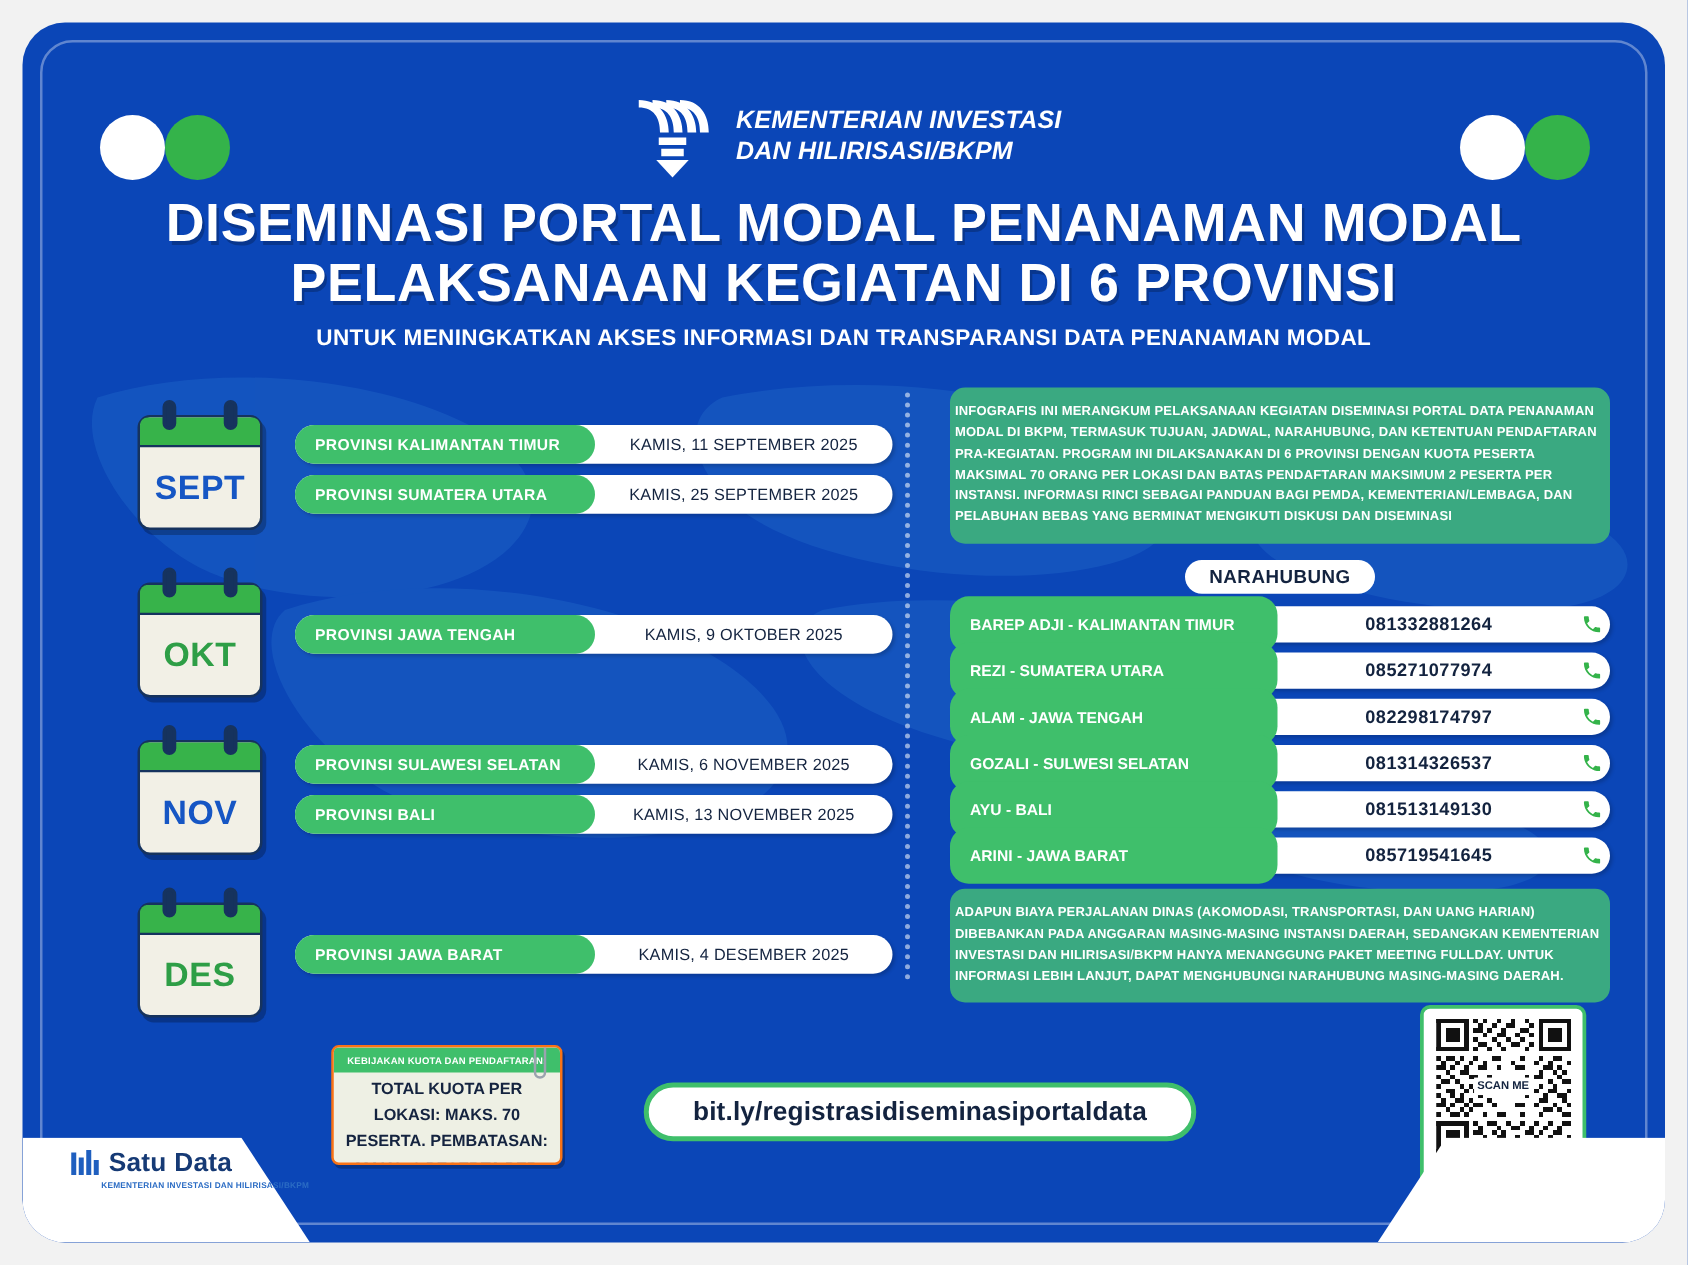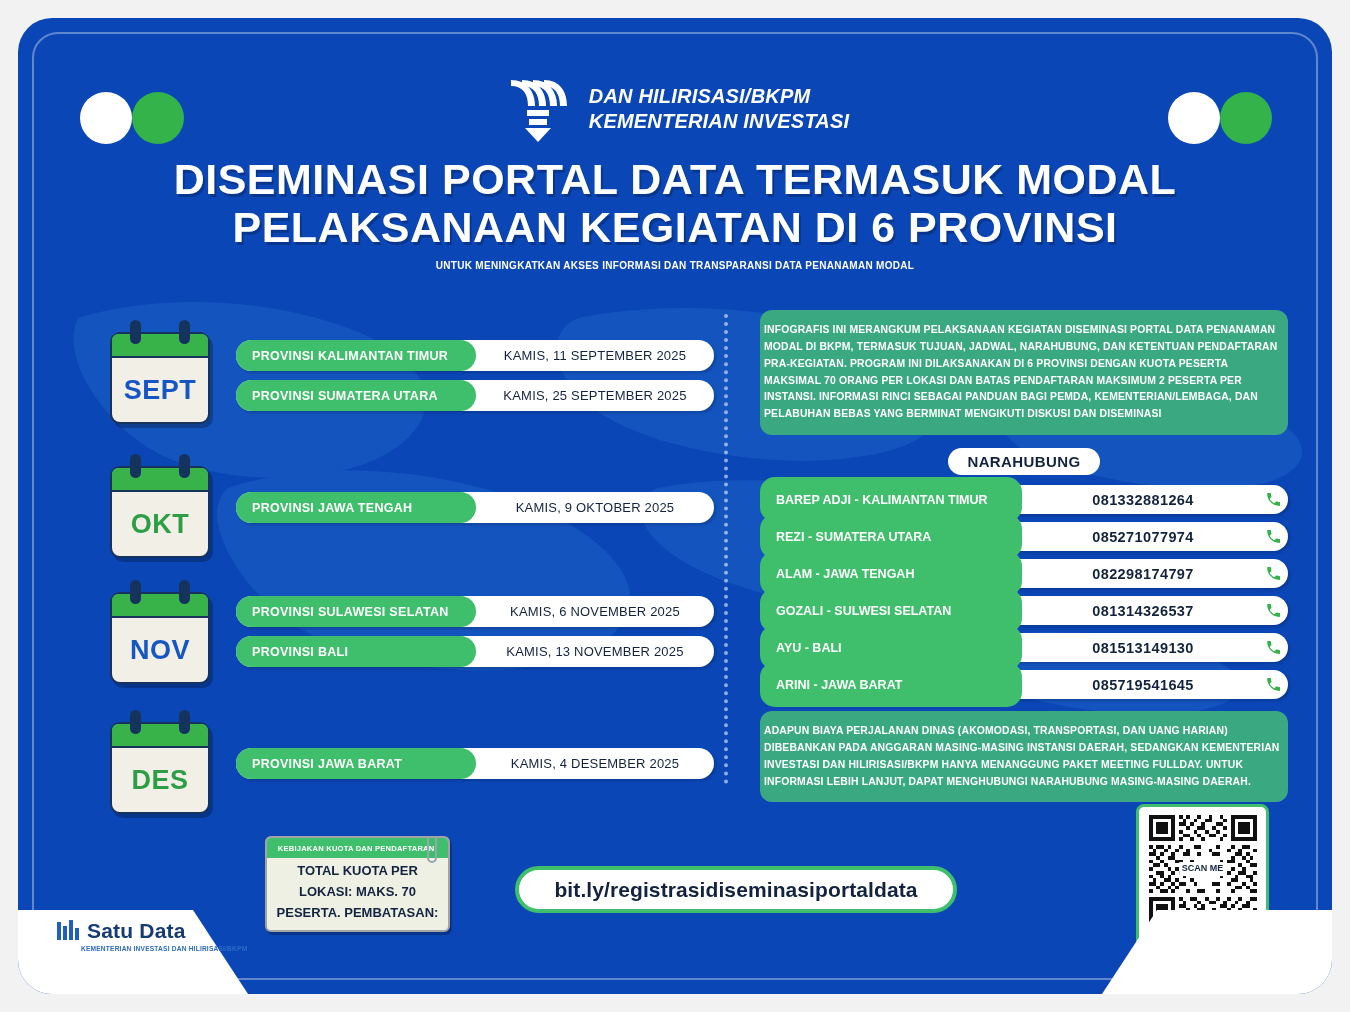--- a/index.html
+++ b/index.html
@@ -63,21 +63,21 @@
     font-weight: bold;
     font-size: 43px;
     letter-spacing: .5px;
     text-shadow: 2px 3px 0 rgba(0,0,0,.22);
     line-height: 1.12;
   }
   .subtitle {
     margin-top: 9px;
     color: #ffffff;
     font-weight: bold;
-    font-size: 10px;
+    font-size: 18px;
     letter-spacing: .3px;
   }
 
   
   .left-col { position: absolute; left: 78px; top: 298px; width: 640px; }
   .cal-group { position: relative; }
 
   .calendar {
     position: absolute;
     width: 100px; height: 92px;
@@ -205,21 +205,21 @@
   }
   .contact .phone-icon { width: 30px; display: flex; align-items: center; justify-content: center; }
   .note-box.bottom { margin-top: 12px; }
 
   
   .quota-card {
     position: absolute;
     left: 247px; top: 818px;
     width: 185px; height: 96px;
     background: #eef0e4;
-    border: 2px solid #a3a3a3;
+    border: 2px solid #f97316;
     border-radius: 6px;
     box-shadow: 2px 3px 0 rgba(0,0,0,.25);
     overflow: hidden;
   }
   .quota-card .qhead {
     background: #3fbf6b;
     color: #ffffff;
     font-weight: bold;
     font-size: 7.6px;
     text-align: center;
@@ -346,27 +346,27 @@
           <path d="M21 10 C37 10, 45 22, 45 36 L38 36 C38 24, 33 16, 21 16 Z"></path>
           <path d="M32 10 C48 10, 56 22, 56 36 L49 36 C49 24, 44 16, 32 16 Z"></path>
           <path d="M43 10 C59 10, 66 22, 66 36 L59 36 C59 24, 54 16, 43 16 Z"></path>
           <rect x="26" y="40" width="22" height="6"></rect>
           <rect x="28" y="49" width="18" height="6"></rect>
           <path d="M24 58 h26 l-13 14 z"></path>
         </g>
       </svg>
     </div>
     <div class="logo-text">
+      <div>KEMENTERIAN INVESTASI</div>
       <div>DAN HILIRISASI/BKPM</div>
-      <div>KEMENTERIAN INVESTASI</div>
     </div>
   </div>
 
   <div class="title-block">
-    <div class="title-1">DISEMINASI PORTAL DATA TERMASUK MODAL</div>
+    <div class="title-1">DISEMINASI PORTAL MODAL PENANAMAN MODAL</div>
     <div class="title-2">PELAKSANAAN KEGIATAN DI 6 PROVINSI</div>
     <div class="subtitle">UNTUK MENINGKATKAN AKSES INFORMASI DAN TRANSPARANSI DATA PENANAMAN MODAL</div>
   </div>
 
   <div class="left-col">
 
     <div class="cal-group" style="height:128px;">
       <div class="calendar cal-sept" style="left:14px; top:16px;">
         <div class="ring l"></div>
           <div class="ring r"></div>

